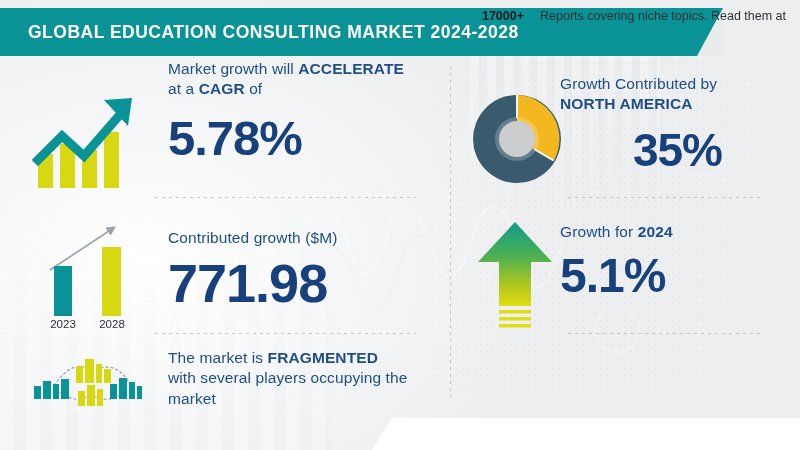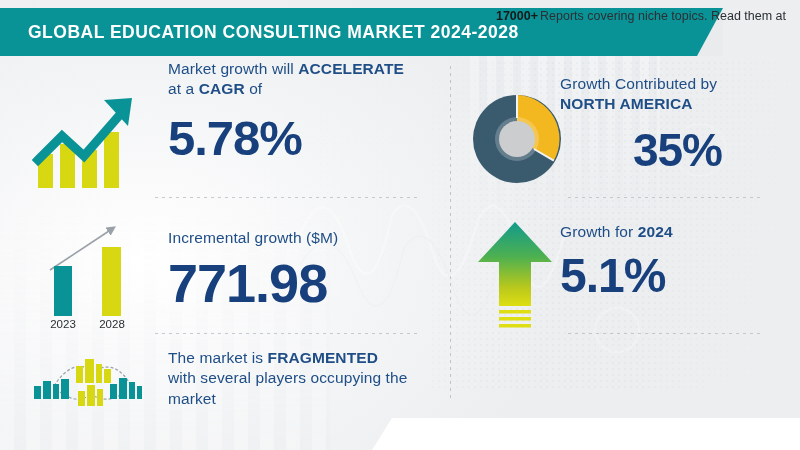--- a/index.html
+++ b/index.html
@@ -155,21 +155,21 @@
   .icon-uparrow  { left:474px; top:218px; width:82px; height:112px; }
 
   
   .footer {
     position:absolute; left:0; bottom:0; width:800px; height:32px;
     background:#ffffff;
     clip-path:polygon(392px 0, 800px 0, 800px 32px, 372px 32px);
   }
   .footer-inner {
     position:absolute; right:14px; top:0; height:32px;
-    display:flex; align-items:center; gap:2px;
+    display:flex; align-items:center; gap:16px;
     white-space:nowrap;
   }
   .footer-count {
     font-size:12.5px; font-weight:bold; color:#16181a;
   }
   .footer-text {
     font-size:12.5px; color:#2b2f33;
   }
   .logo {
     display:flex; align-items:center; gap:2px; margin-left:14px;
@@ -235,21 +235,21 @@
         </marker>
       </defs>
       <line x1="22" y1="52" x2="84" y2="11" stroke="#9aa1a8" stroke-width="1.6" marker-end="url(#arrhead)"></line>
       <rect x="26" y="48" width="18" height="50" fill="#0a9396"></rect>
       <rect x="74" y="29" width="19" height="69" fill="#d8d812"></rect>
       <text x="35" y="110" font-family="Liberation Sans, sans-serif" font-size="11.5" fill="#2b2f33" text-anchor="middle">2023</text>
       <text x="84" y="110" font-family="Liberation Sans, sans-serif" font-size="11.5" fill="#2b2f33" text-anchor="middle">2028</text>
     </svg>
   </div>
   <div class="stat block-incr">
-    <div class="stat-caption">Incremental growth ($M)</div>
+    <div class="stat-caption">Contributed growth ($M)</div>
     <div class="stat-value incr-value">771.98</div>
   </div>
 
   <div class="icon icon-cities">
     <svg viewBox="0 0 114 58" width="114" height="58">
       <path d="M24 34 Q42 6 62 18" fill="none" stroke="#9aa1a8" stroke-width="1.2" stroke-dasharray="3 2"></path>
       <path d="M66 18 Q86 8 100 32" fill="none" stroke="#9aa1a8" stroke-width="1.2" stroke-dasharray="3 2"></path>
       <path d="M30 40 Q46 52 58 44" fill="none" stroke="#9aa1a8" stroke-width="1.2" stroke-dasharray="3 2"></path>
       <path d="M64 44 Q80 52 94 40" fill="none" stroke="#9aa1a8" stroke-width="1.2" stroke-dasharray="3 2"></path>
       <g fill="#0a9396">

